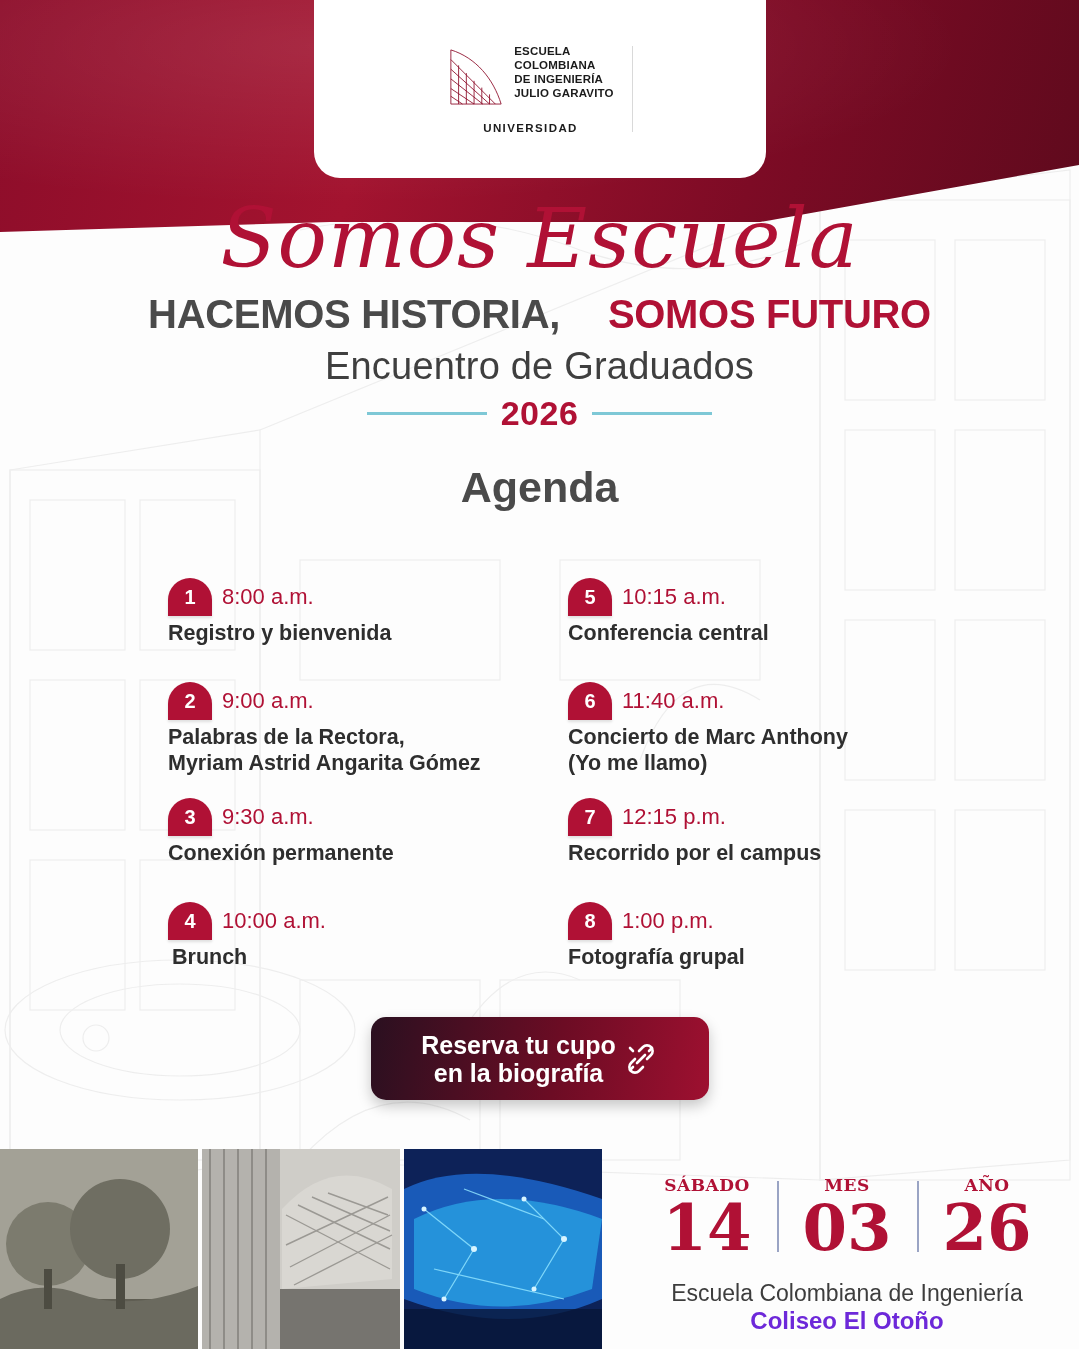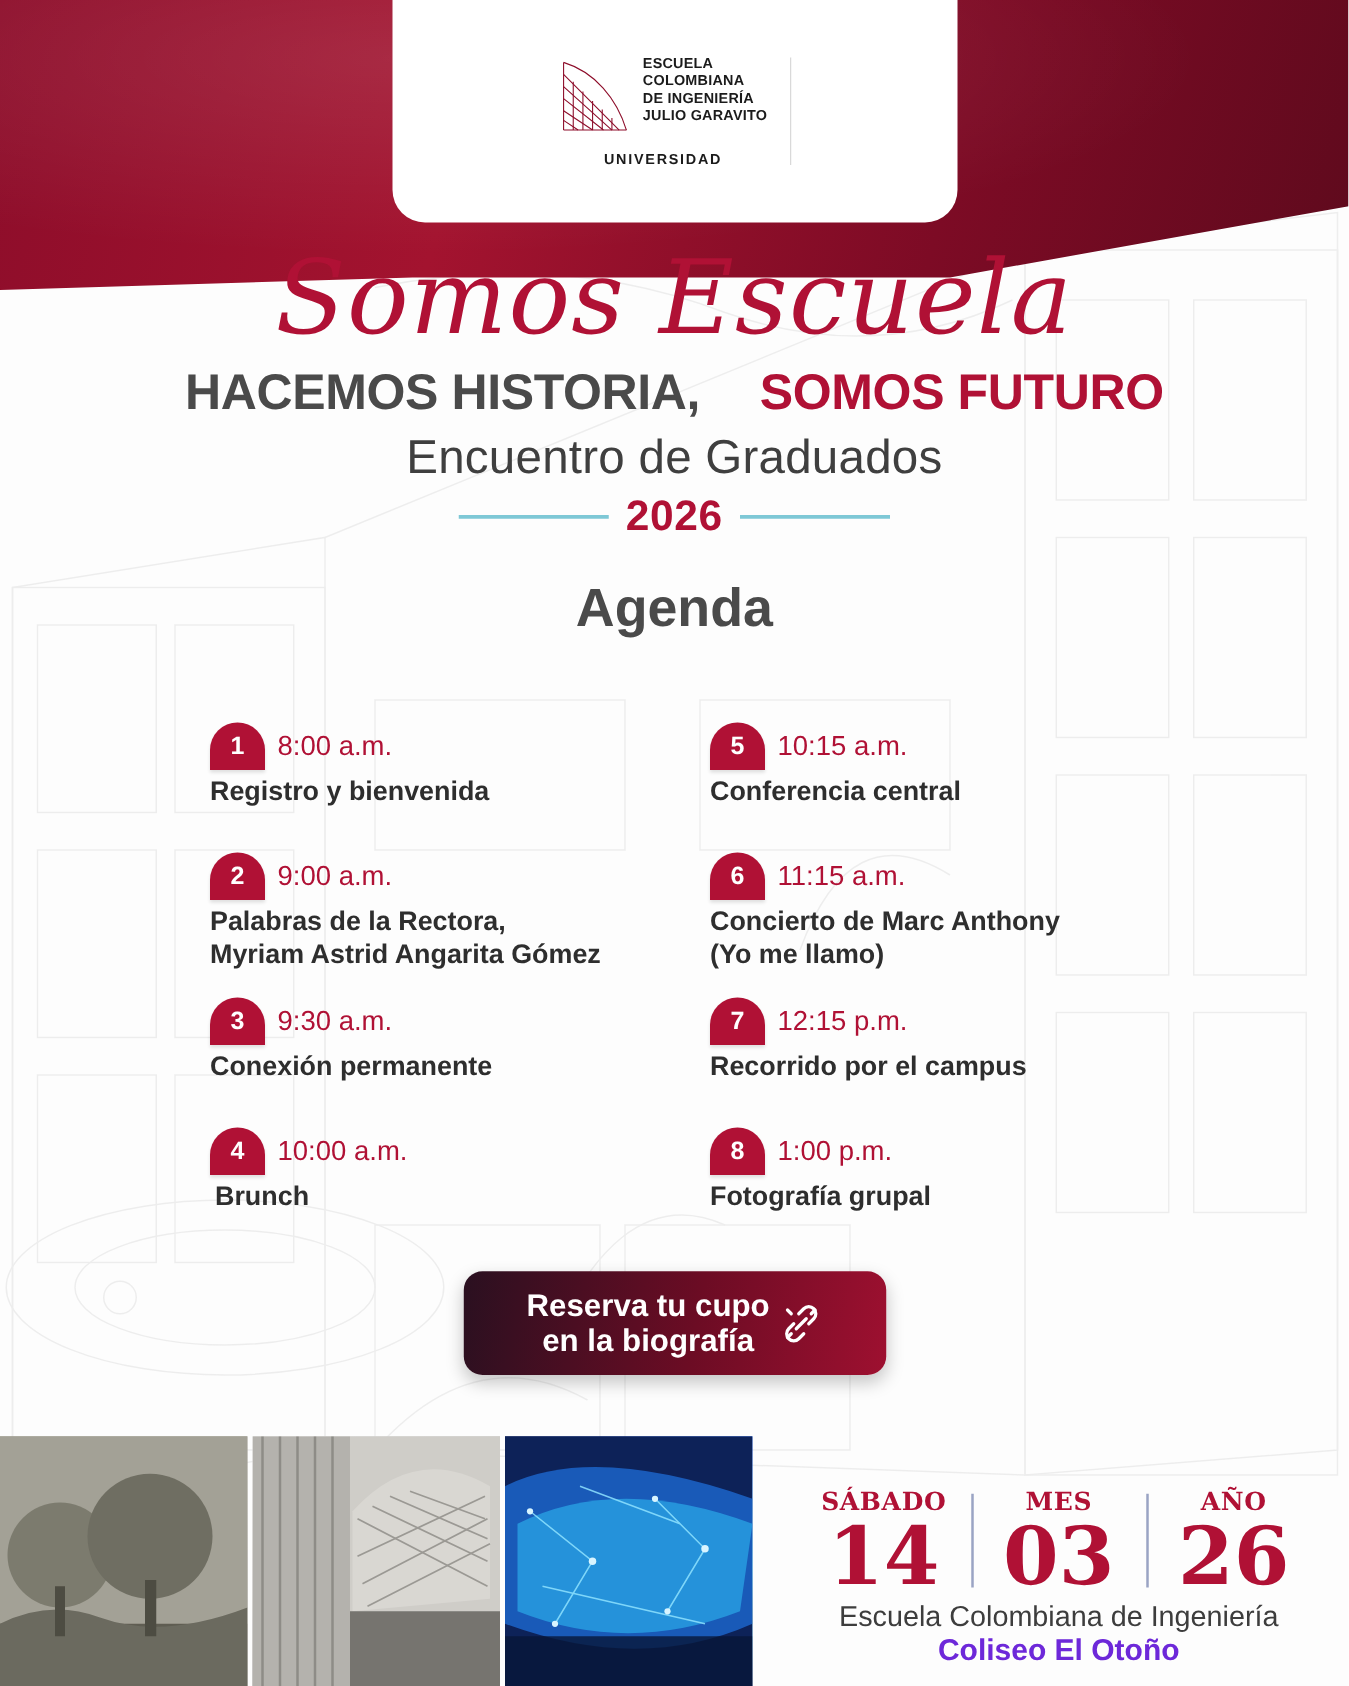--- a/index.html
+++ b/index.html
@@ -160,29 +160,29 @@
   }
   .date-cols { display: flex; align-items: flex-end; justify-content: center; }
   .date-col { flex: 1; position: relative; }
   .date-col + .date-col::before {
     content: "";
     position: absolute; left: 0; top: 6px; bottom: 8px; width: 2px;
     background: #9aa4c4;
   }
   .date-cap {
     font-family: "DejaVu Serif", serif;
-    font-size: 20px; font-weight: bold; color: #b01135;
+    font-size: 17px; font-weight: bold; color: #b01135;
     letter-spacing: .5px;
   }
   .date-num {
     font-family: "DejaVu Serif", serif;
     font-size: 64px; font-weight: bold; color: #b01135;
     line-height: 1.02;
   }
-  .venue1 { margin-top: 2px; font-size: 23px; color: #3d3d3d; }
+  .venue1 { margin-top: 20px; font-size: 23px; color: #3d3d3d; }
   .venue2 { font-size: 24px; font-weight: bold; color: #6d28d9; }
 </style>
 </head>
 <body>
 
 <div class="poster">
 
   <svg class="bg-sketch" viewBox="0 0 1079 1349" preserveAspectRatio="none">
     <g stroke="#d7d7d7" stroke-width="1.2" fill="none">
       <rect x="10" y="470" width="250" height="690"></rect>
@@ -280,21 +280,21 @@
       <div class="ag-top">
         <span class="badge">2</span>
         <span class="ag-time">9:00 a.m.</span>
       </div>
       <div class="ag-label">Palabras de la Rectora,
 Myriam Astrid Angarita Gómez</div>
     </div>
     <div class="ag-item">
       <div class="ag-top">
         <span class="badge">6</span>
-        <span class="ag-time">11:15 a.m.</span>
+        <span class="ag-time">11:40 a.m.</span>
       </div>
       <div class="ag-label">Concierto de Marc Anthony
 (Yo me llamo)</div>
     </div>
     <div class="ag-item">
       <div class="ag-top">
         <span class="badge">3</span>
         <span class="ag-time">9:30 a.m.</span>
       </div>
       <div class="ag-label">Conexión permanente</div>

